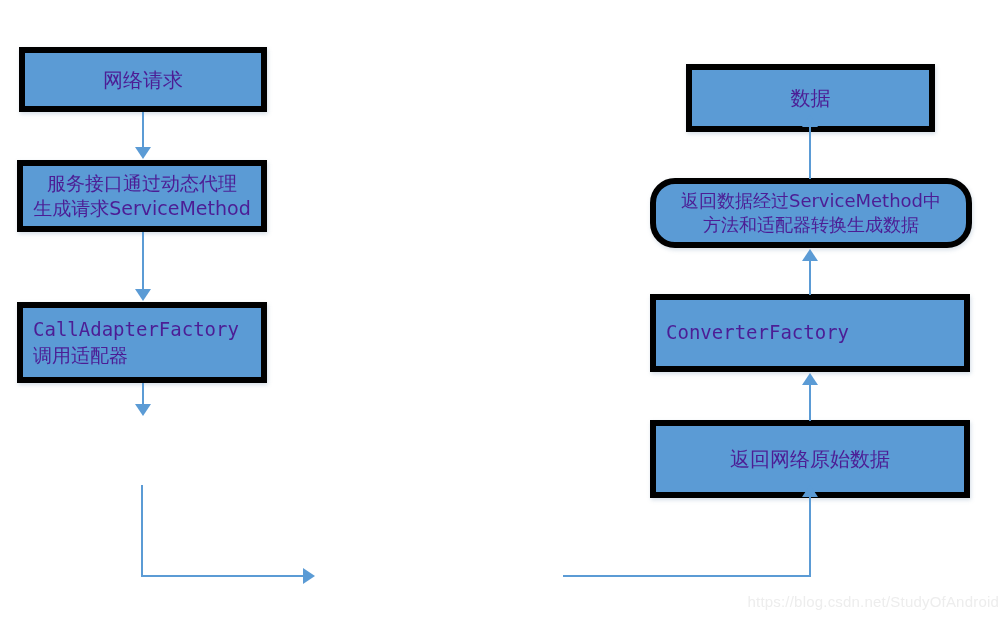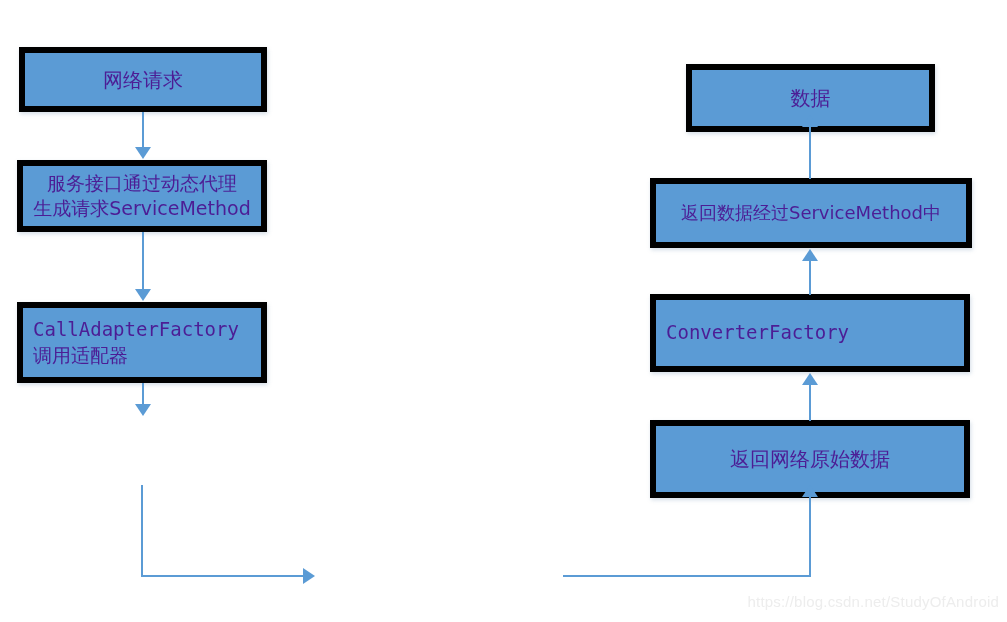--- a/index.html
+++ b/index.html
@@ -41,21 +41,21 @@
   
   .node.leftal { align-items: flex-start; text-align: left; }
   .node.leftal .line { text-align: left; }
   .node.leftal { padding-left: 10px; }
 
   .t-cjk { font-family: "DejaVu Sans", "Liberation Sans", sans-serif; }
   .t-mono { font-family: "DejaVu Sans Mono", "Liberation Mono", monospace; }
 
   .fs20 { font-size: 20px; line-height: 1.30; }
   .fs19 { font-size: 19px; line-height: 1.32; }
-  .fs18 { font-size: 18px; line-height: 1.34; }
+  .fs18 { font-size: 18px; line-height: 1.34; border-radius: 25px; }
 
   
   .conn {
     position: absolute;
     pointer-events: none;
   }
   .vline {
     position: absolute;
     width: 2px;
     background: #5B9BD5;
@@ -124,20 +124,21 @@
   <div class="node center fs20 t-cjk" style="left:650px; top:420px; width:320px; height:78px;font-family:Liberation Serif, serif;">
     <span class="line">返回网络原始数据</span>
   </div>
 
   <div class="node leftal fs19" style="left:650px; top:294px; width:320px; height:78px;gap:14px;">
     <span class="line t-mono">ConverterFactory</span>
   </div>
 
   <div class="node center fs18 t-cjk" style="left:650px; top:178px; width:322px; height:70px;">
     <span class="line">返回数据经过ServiceMethod中</span>
+    <span class="line">方法和适配器转换生成数据</span>
   </div>
 
   <div class="node center fs20 t-cjk" style="left:686px; top:64px; width:249px; height:68px;">
     <span class="line">数据</span>
   </div>
 
   <div class="conn">
     <div class="vline" style="left:142px; top:112px; height:36px;"></div>
     <div class="arrow-down" style="left:135px; top:147px;"></div>
   </div>

